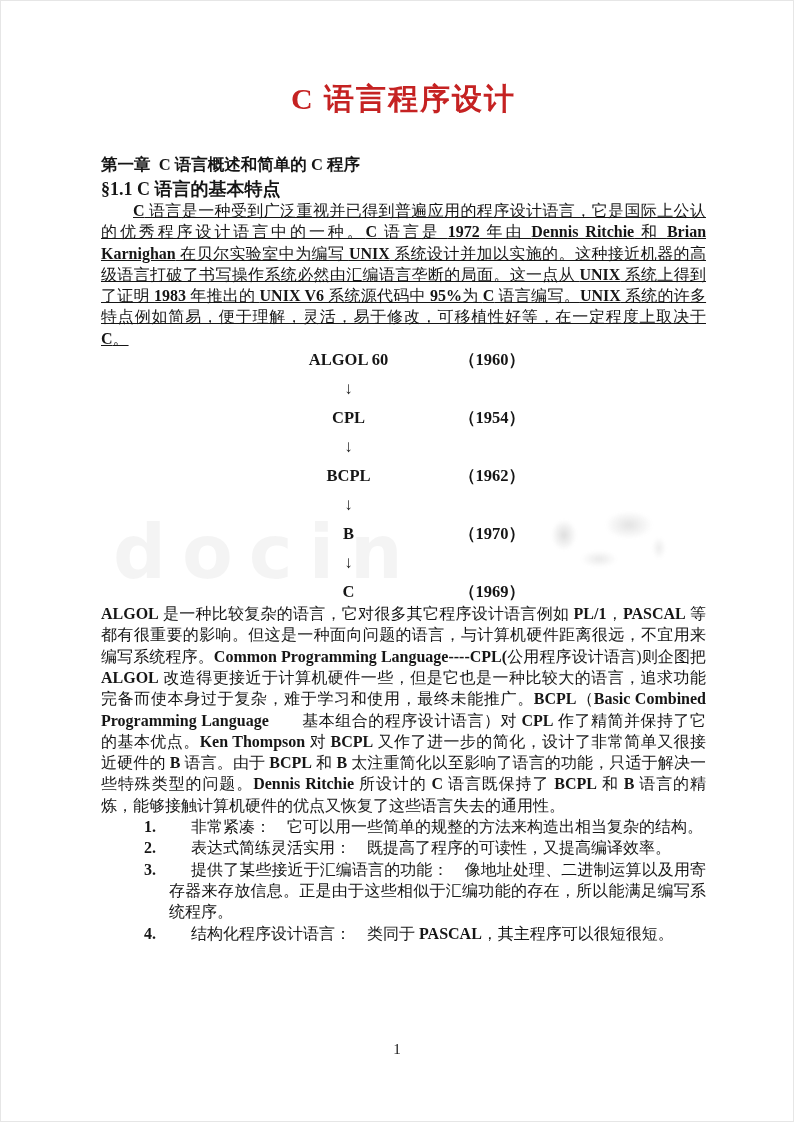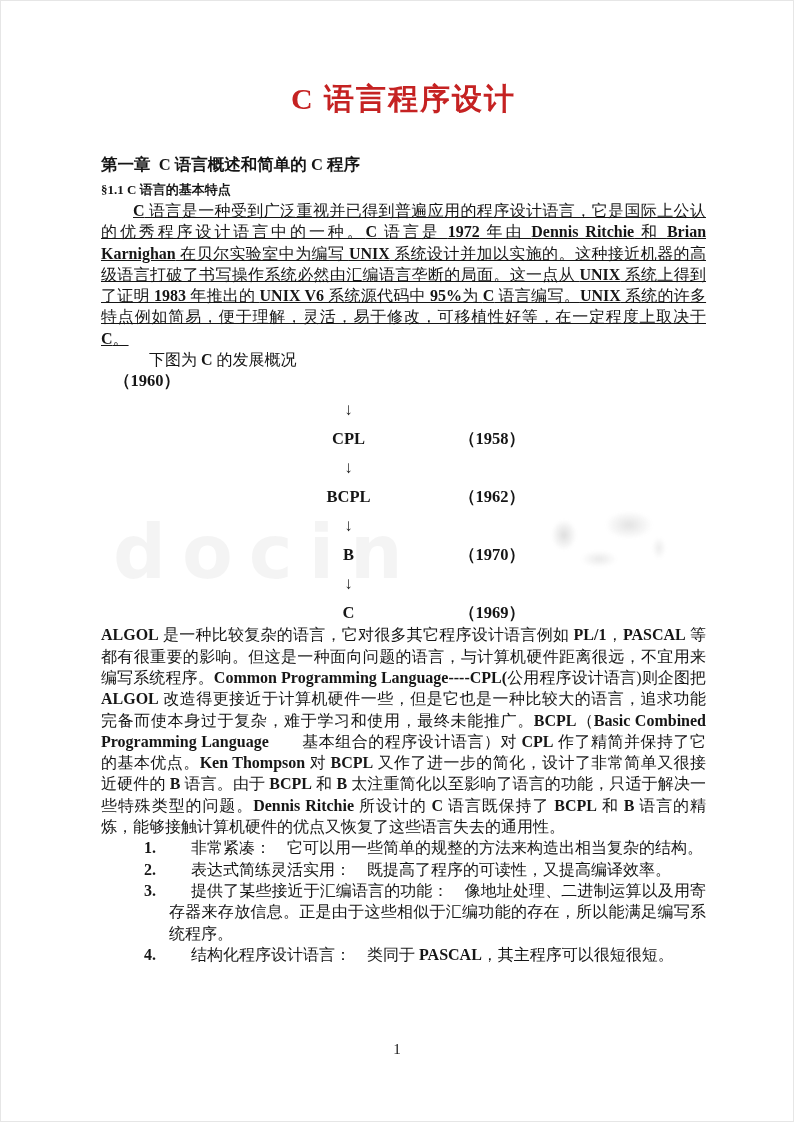--- a/index.html
+++ b/index.html
@@ -28,21 +28,21 @@
   .chapter {
     margin-top:36px;
     text-align:left;
     font-size:16.5px;
     line-height:21px;
     font-weight:bold;
     white-space:pre;
   }
   .section {
     margin-top:4px;
-    font-size:13px;
+    font-size:18px;
     line-height:21px;
     font-weight:bold;
   }
   p.body {
     margin:0;
     font-size:16px;
     line-height:21.3px;
     text-align:justify;
   }
   .indent-first { text-indent:32px;text-decoration:underline; }
@@ -117,30 +117,30 @@
   <div class="smudge"></div>
 
   <div class="content">
     <h1 class="doc-title">C 语言程序设计</h1>
 
     <div class="chapter">第一章  C 语言概述和简单的 C 程序</div>
     <div class="section">§1.1 C 语言的基本特点</div>
 
     <p class="body indent-first"><b>C</b> 语言是一种受到广泛重视并已得到普遍应用的程序设计语言，它是国际上公认的优秀程序设计语言中的一种。<b>C</b> 语言是 <b>1972</b> 年由 <b>Dennis Ritchie</b> 和 <b>Brian Karnighan</b> 在贝尔实验室中为编写 <b>UNIX</b> 系统设计并加以实施的。这种接近机器的高级语言打破了书写操作系统必然由汇编语言垄断的局面。这一点从 <b>UNIX</b> 系统上得到了证明 <b>1983</b> 年推出的 <b>UNIX V6</b> 系统源代码中 <b>95%</b>为 <b>C</b> 语言编写。<b>UNIX</b> 系统的许多特点例如简易，便于理解，灵活，易于修改，可移植性好等，在一定程度上取决于 <b>C</b>。</p>
 
-    <p class="body caption">下图为 <b>C</b> 的发展概况</p>
 
     <div class="diagram">
         <div class="diag-row">
+          <div class="diag-label">ALGOL 60</div>
           <div class="diag-year">（1960）</div>
         </div>
         <div class="diag-arrow">↓</div>
         <div class="diag-row">
           <div class="diag-label">CPL</div>
-          <div class="diag-year">（1958）</div>
+          <div class="diag-year">（1954）</div>
         </div>
         <div class="diag-arrow">↓</div>
         <div class="diag-row">
           <div class="diag-label">BCPL</div>
           <div class="diag-year">（1962）</div>
         </div>
         <div class="diag-arrow">↓</div>
         <div class="diag-row">
           <div class="diag-label">B</div>
           <div class="diag-year">（1970）</div>

